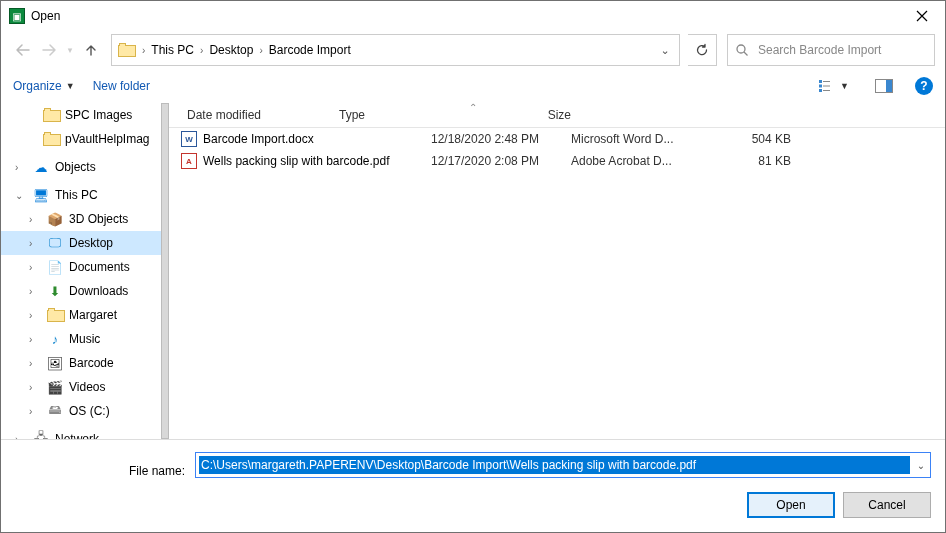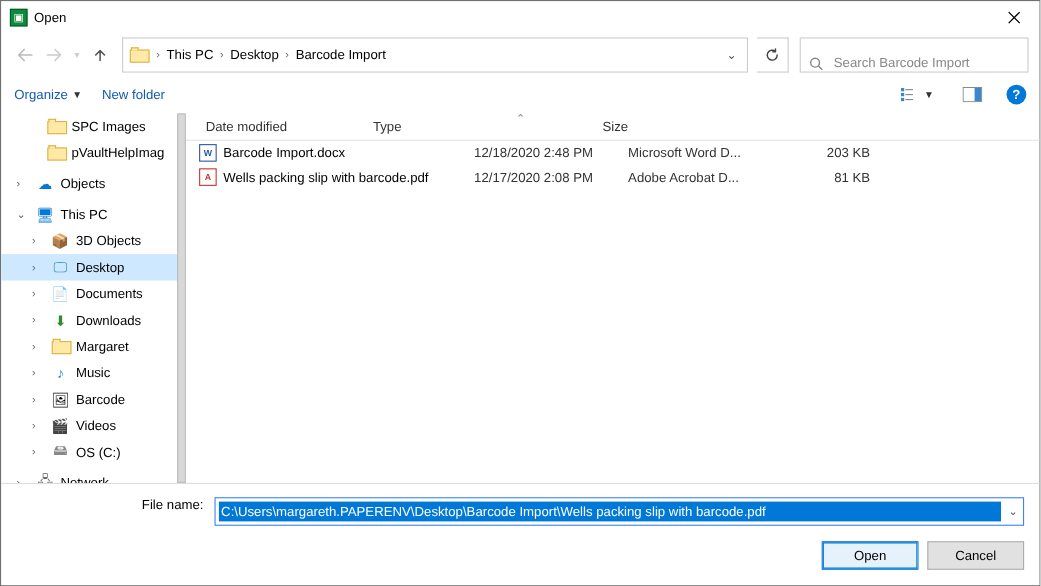--- a/index.html
+++ b/index.html
@@ -16,21 +16,21 @@
 .addrbox{flex:1;height:30px;border:1px solid #ccc;margin:0 6px 0 6px;display:flex;align-items:center}
 .addr-inner{display:flex;align-items:center;flex:1;height:100%}
 .addr-seg{display:flex;align-items:center;height:100%;padding:0 4px}
 .addr-seg.icon{padding-left:6px}
 .folder-ico{width:18px;height:14px;position:relative}
 .folder-ico::before{content:"";position:absolute;top:2px;left:0;width:18px;height:12px;background:#ffe9a6;border:1px solid #d9b44a;box-sizing:border-box}
 .folder-ico::after{content:"";position:absolute;top:0;left:1px;width:7px;height:3px;background:#ffe9a6;border:1px solid #d9b44a;border-bottom:none;box-sizing:border-box}
 .chev{color:#666;font-size:10px;padding:0 2px}
 .addr-drop{width:28px;height:100%;display:flex;align-items:center;justify-content:center;color:#555;font-size:11px}
 .refresh-btn{width:28px;height:30px;border:1px solid #ccc;border-left:none;display:flex;align-items:center;justify-content:center;font-size:13px;color:#444}
-.searchbox{width:206px;height:30px;border:1px solid #ccc;margin-left:8px;display:flex;align-items:flex-end}
+.searchbox{width:206px;height:30px;border:1px solid #ccc;margin-left:8px;display:flex;align-items:center}
 .searchbox .sicon{width:28px;display:flex;align-items:center;justify-content:center;color:#888}
 .searchbox input{flex:1;border:none;outline:none;font:inherit;color:#555;background:transparent;padding-right:6px}
 .searchbox input::placeholder{color:#888}
 .toolbar{height:34px;display:flex;align-items:center;padding:0 12px;gap:18px}
 .tool-link{color:#1259b3;display:flex;align-items:center;gap:4px}
 .tool-link .dd{font-size:9px;color:#333}
 .tool-spacer{flex:1}
 .viewbtn,.panebtn{display:flex;align-items:center;gap:3px;color:#444;font-size:15px;padding:2px 4px}
 .helpbtn{width:18px;height:18px;border-radius:50%;background:#0078d7;color:#fff;display:flex;align-items:center;justify-content:center;font-size:12px;font-weight:bold}
 .body{flex:1;display:flex;min-height:0}
@@ -56,21 +56,21 @@
 .c-date{width:140px}
 .c-type{width:140px}
 .c-size{width:80px;text-align:right}
 .filerow{height:22px;display:flex;align-items:center;padding-left:12px}
 .filerow .c-name{display:flex;align-items:center;gap:6px}
 .file-ico-w{width:16px;height:16px;border:1px solid #2b579a;box-sizing:border-box;background:#fff;display:flex;align-items:center;justify-content:center;font-size:8px;color:#2b579a;font-weight:bold}
 .file-ico-p{width:16px;height:16px;border:1px solid #c4342d;box-sizing:border-box;background:#fff;display:flex;align-items:center;justify-content:center;font-size:8px;color:#c4342d;font-weight:bold}
 .c-date,.c-type{color:#333}
 .c-size{color:#333}
 .footer{border-top:1px solid #ddd;padding:12px 14px 14px 14px}
-.fn-row{display:flex;align-items:flex-start;gap:8px;margin-bottom:14px}
+.fn-row{display:flex;align-items:flex-end;gap:8px;margin-bottom:14px}
 .fn-label{width:170px;text-align:right;padding-right:2px}
 .fn-input-wrap{flex:1;height:24px;border:1px solid #3b82f6;position:relative;display:flex;align-items:center}
 .fn-input-wrap input{flex:1;border:none;outline:none;font:inherit;padding:0 4px;background:transparent}
 .fn-sel{position:absolute;left:3px;top:3px;bottom:3px;background:#0078d7;color:#fff;padding:0 2px;display:flex;align-items:center;white-space:nowrap;overflow:hidden}
 .fn-dd{width:18px;height:100%;display:flex;align-items:center;justify-content:center;color:#555;font-size:10px}
 .btn-row{display:flex;justify-content:flex-end;gap:8px}
 .btn{width:86px;height:24px;border:1px solid #adadad;background:#e1e1e1;display:flex;align-items:center;justify-content:center}
 .btn.primary{border:1px solid #0078d7;box-shadow:0 0 0 1px #0078d7 inset;background:#e5f1fb}
 svg{display:block}
 </style>
@@ -260,21 +260,21 @@
         <div class="col c-size">Size</div>
       </div>
 
       <div class="filerow">
         <div class="c-name">
             <span class="file-ico-w">W</span>
             <span>Barcode Import.docx</span>
           </div>
         <div class="c-date">12/18/2020 2:48 PM</div>
         <div class="c-type">Microsoft Word D...</div>
-        <div class="c-size">203 KB</div>
+        <div class="c-size">504 KB</div>
       </div>
       <div class="filerow">
         <div class="c-name">
             <span class="file-ico-p">A</span>
             <span>Wells packing slip with barcode.pdf</span>
           </div>
         <div class="c-date">12/17/2020 2:08 PM</div>
         <div class="c-type">Adobe Acrobat D...</div>
         <div class="c-size">81 KB</div>
       </div>

